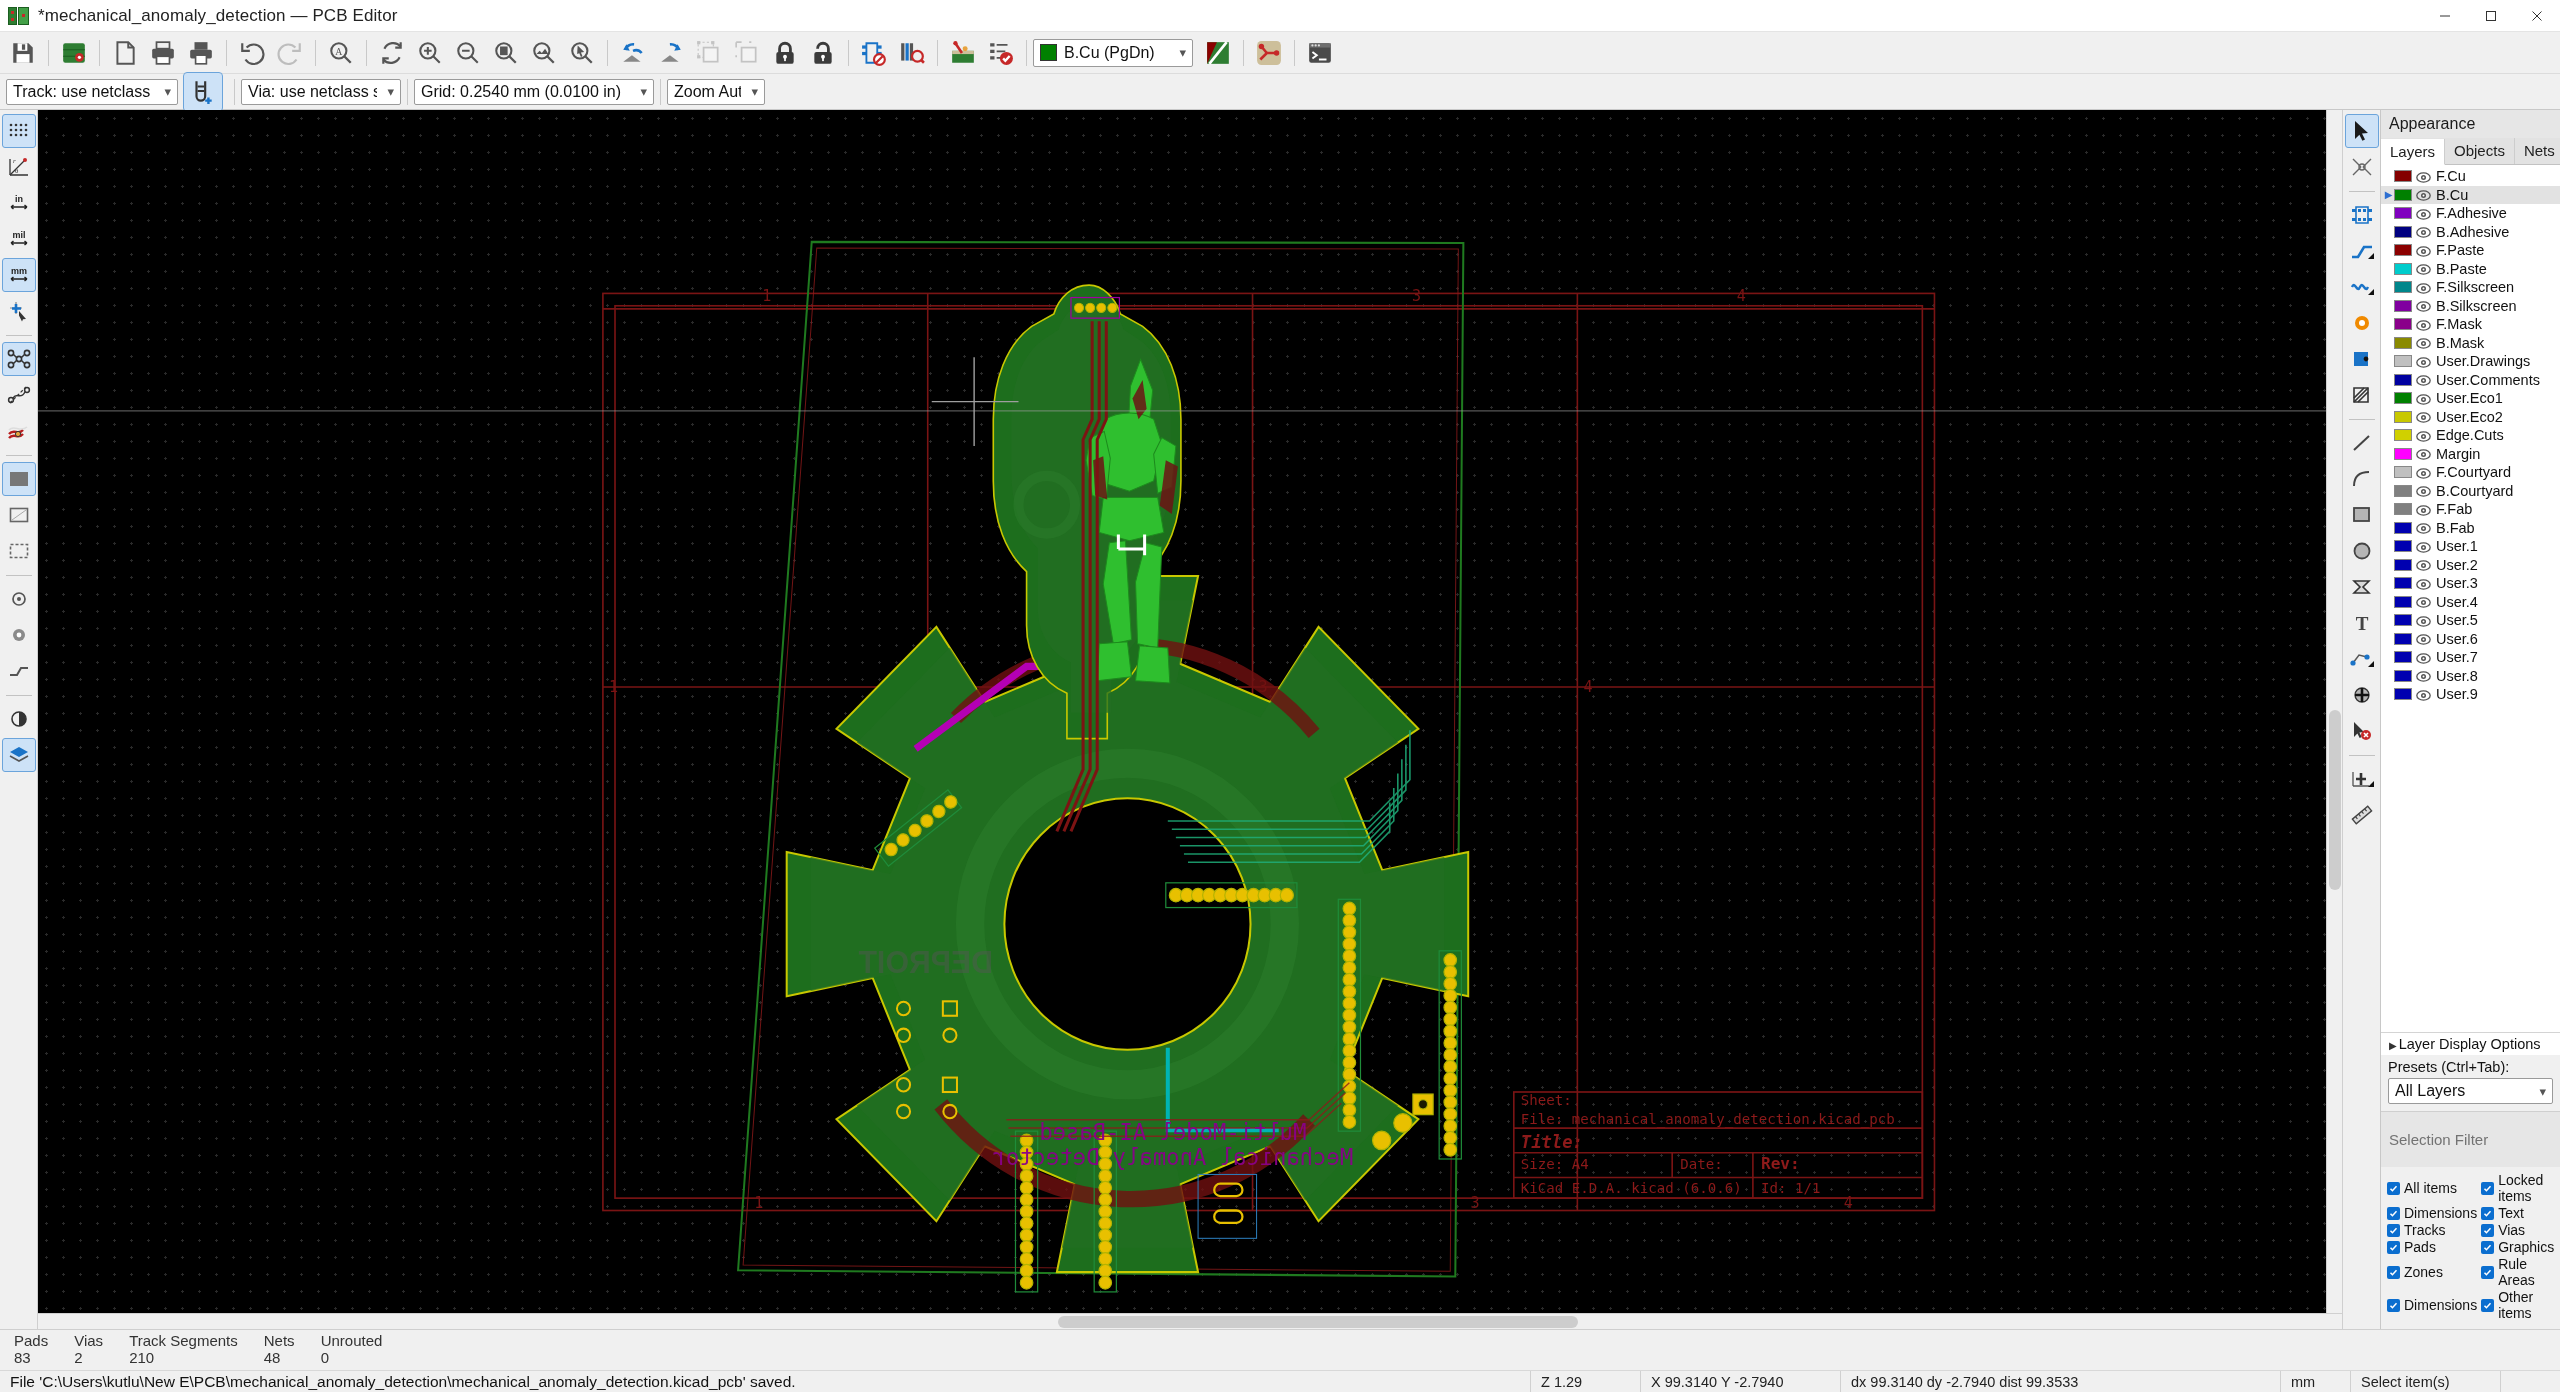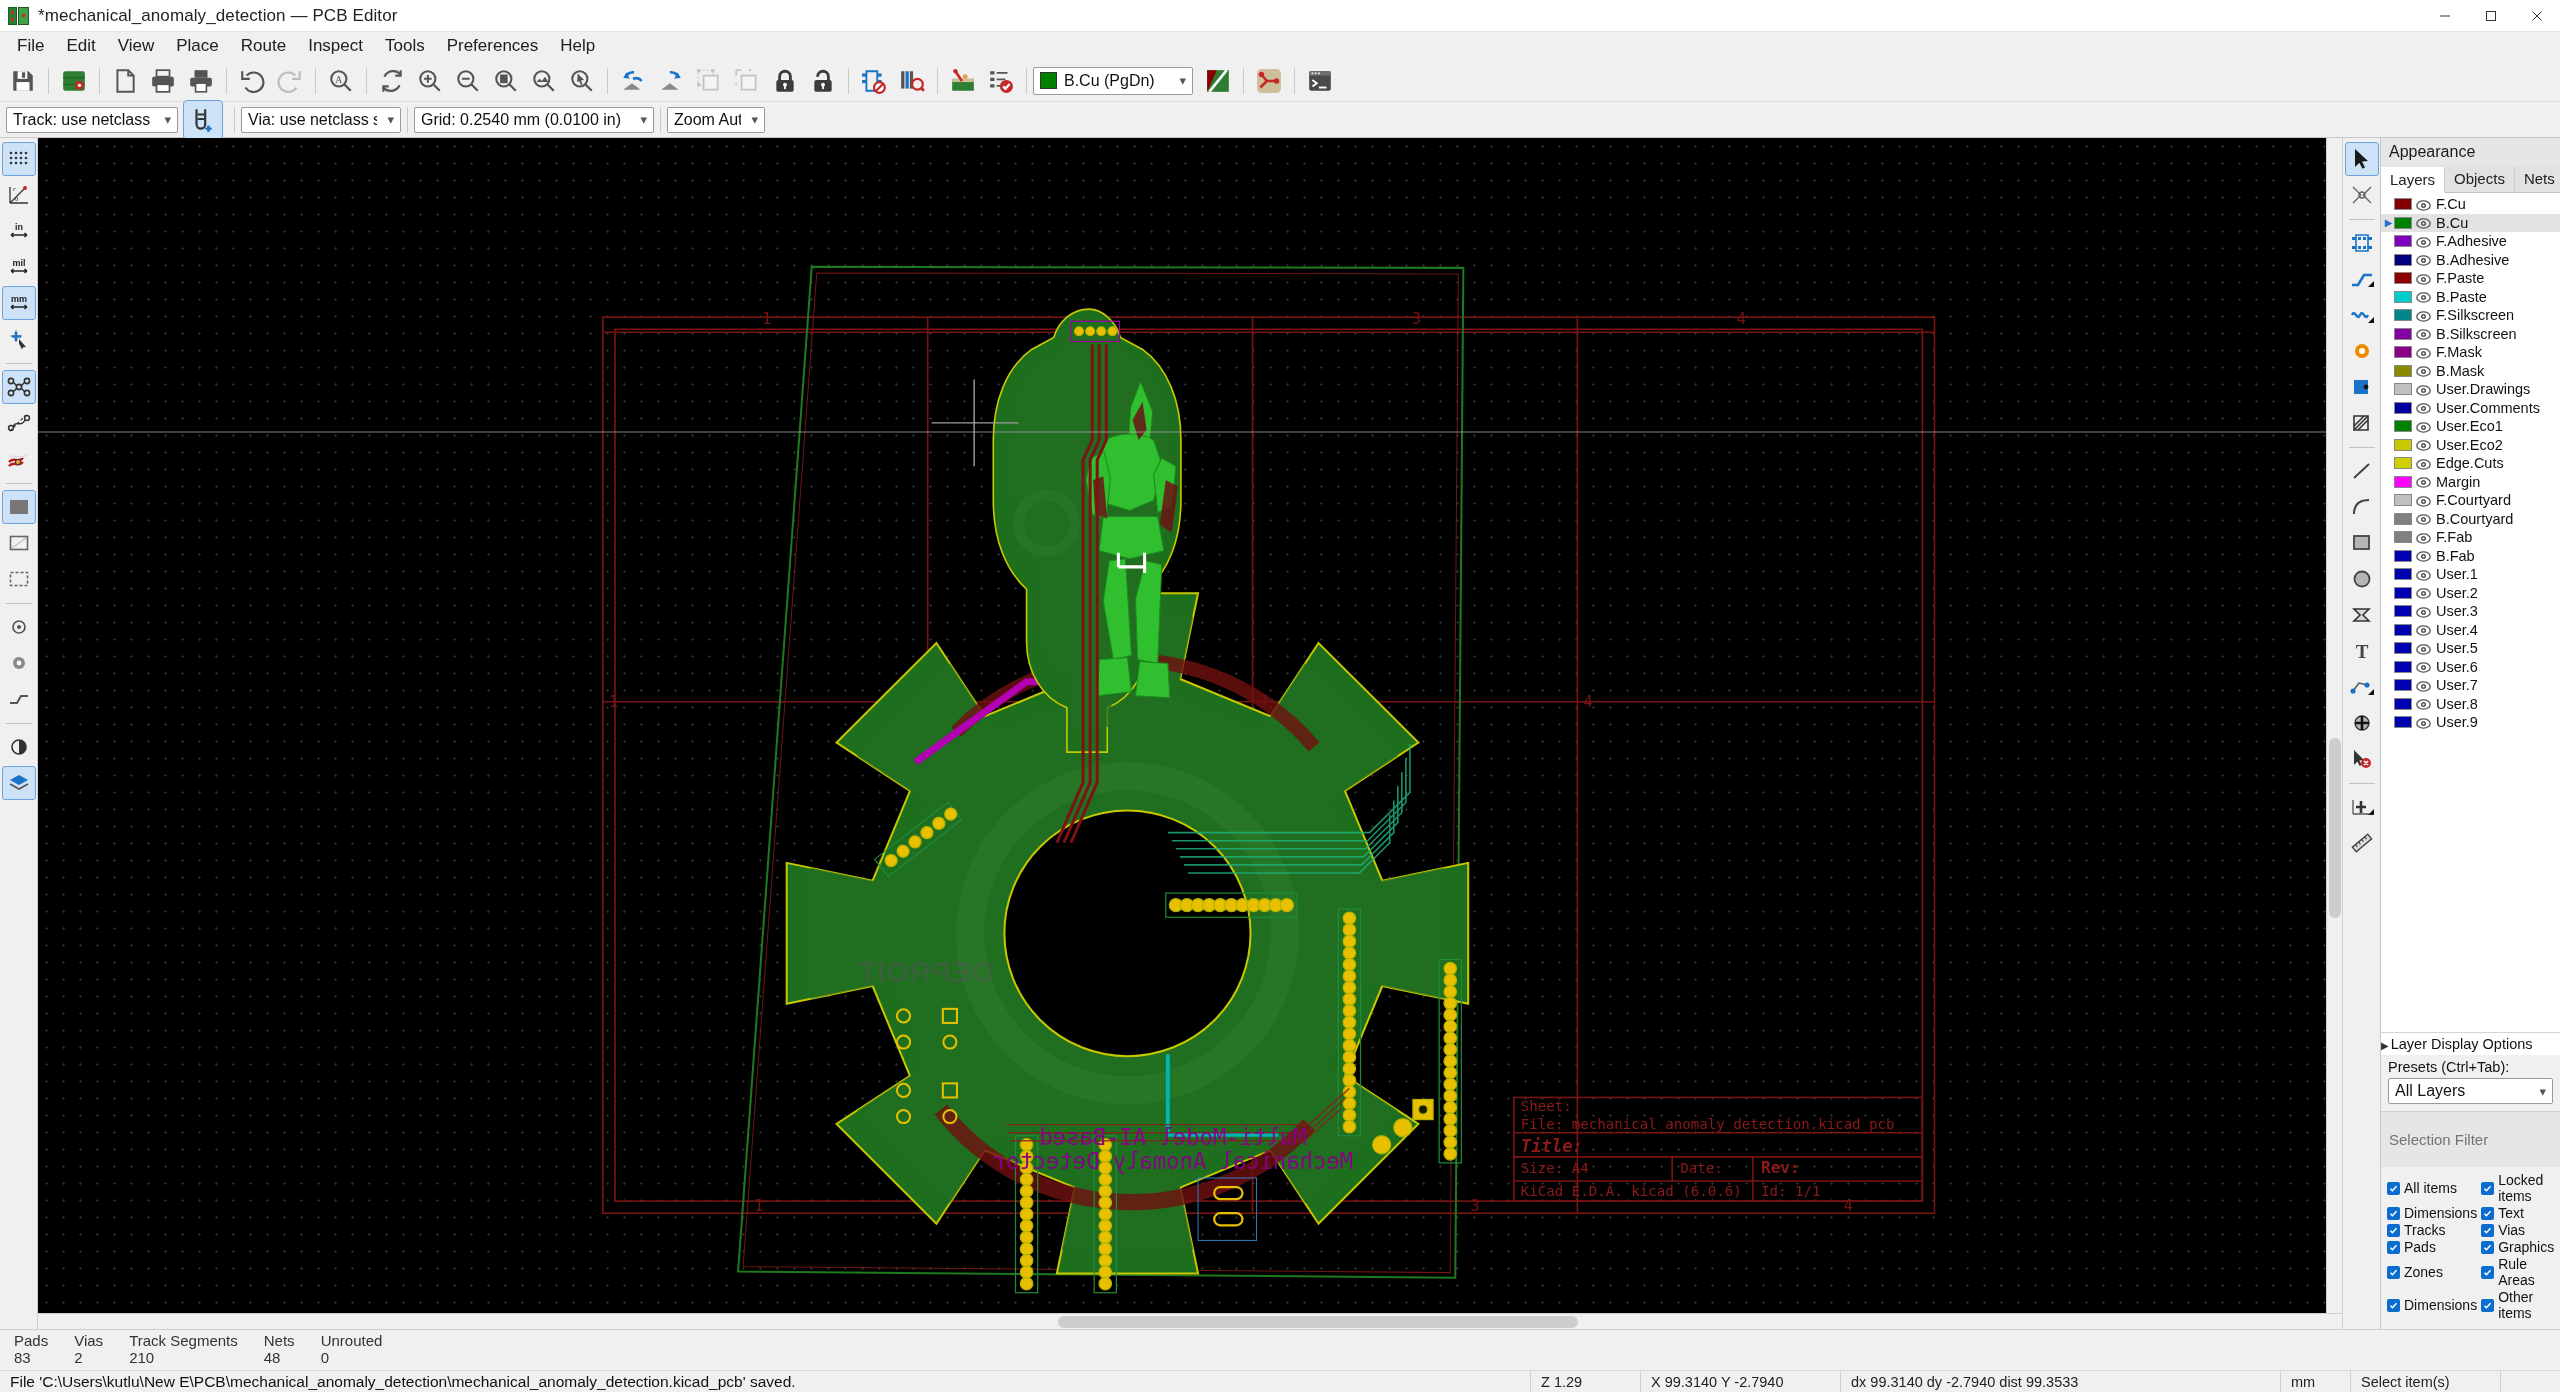--- a/index.html
+++ b/index.html
@@ -101,21 +101,21 @@
   .ap-tab { padding:4px 9px; font-size:15px; color:#222; border-right:1px solid #cdcdcd;}
   .ap-tab.sel { background:#ffffff; border-bottom:1px solid #ffffff; position:relative; top:1px;}
   .layerlist { flex:1; overflow:hidden; background:#ffffff; padding-top:2px;}
   .lrow { height:18.5px; display:flex; align-items:center; padding-left:2px; }
   .lrow.sel { background:#e2e2e2; }
   .lrow .tri { width:11px; font-size:10px; color:#2d6fd1; text-align:center; line-height:1;}
   .lrow .lsw { width:18px; height:12px; border:1px solid #888; margin-right:4px; flex:none;}
   .eye { width:15px; height:13px; margin-right:5px; flex:none; }
   .lname { font-size:14.5px; color:#111; white-space:nowrap; }
 
-  .ldo { background:#ffffff; border-top:1px solid #d4d4d4; padding:3px 0; font-size:14.5px; color:#111; }
+  .ldo { background:#ffffff; border-top:1px solid #d4d4d4; padding:3px 8px; font-size:14.5px; color:#111; }
   .ldo .tri { color:#333; font-size:10px; margin-right:2px;}
   .presets { padding:4px 7px 7px; background:#f0f0f0; }
   .presets .plabel{ font-size:14.5px; color:#111; margin-bottom:3px; }
   .selfilter-hd { background:#e6e6e6; padding:19px 8px; font-size:15px; color:#737373; border-top:1px solid #cfcfcf;}
   .selfilter { background:#f0f0f0; padding:5px 6px 8px; display:grid; grid-template-columns:1fr 1fr; gap:1px 4px;}
   .cbrow { display:flex; align-items:center; font-size:14px; color:#111; }
   .cb { width:13px; height:13px; background:#0b6ecf; border-radius:2px; margin-right:4px; flex:none;
         display:flex; align-items:center; justify-content:center; }
   .cb svg { display:block; }
 
@@ -160,31 +160,20 @@
           </svg>
       </div>
       <div class="tb-btn close">
         <svg width="12" height="12" viewBox="0 0 12 12">
             <path d="M1.5 1.5l9 9M10.5 1.5l-9 9" stroke="currentColor" stroke-width="1"></path>
           </svg>
       </div>
     </div>
   </div>
 
-  <div class="menubar">
-    <div class="menu-item">File</div>
-    <div class="menu-item">Edit</div>
-    <div class="menu-item">View</div>
-    <div class="menu-item">Place</div>
-    <div class="menu-item">Route</div>
-    <div class="menu-item">Inspect</div>
-    <div class="menu-item">Tools</div>
-    <div class="menu-item">Preferences</div>
-    <div class="menu-item">Help</div>
-  </div>
 
   <div class="toolbar">
 
     <div class="tbtn">
       <svg class="ico" viewBox="0 0 24 24">
           <path d="M3 3h14l4 4v14H3z" fill="#555"></path>
           <rect x="7" y="3" width="9" height="7" fill="#fff"></rect>
           <rect x="11" y="4" width="3" height="5" fill="#555"></rect>
           <rect x="6" y="13" width="12" height="8" fill="#fff"></rect>
         </svg>

